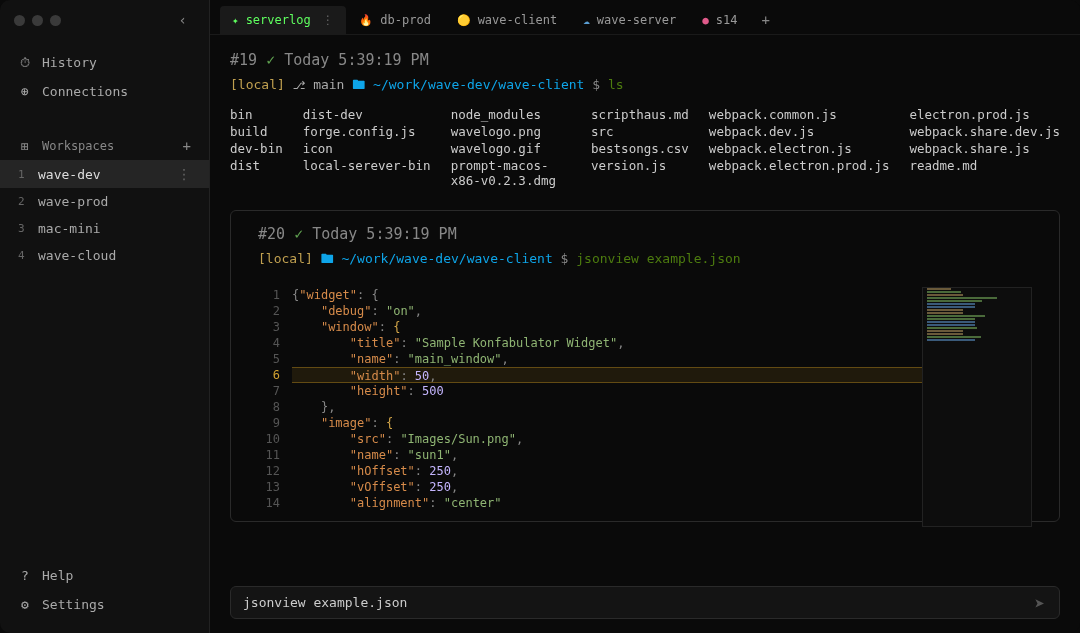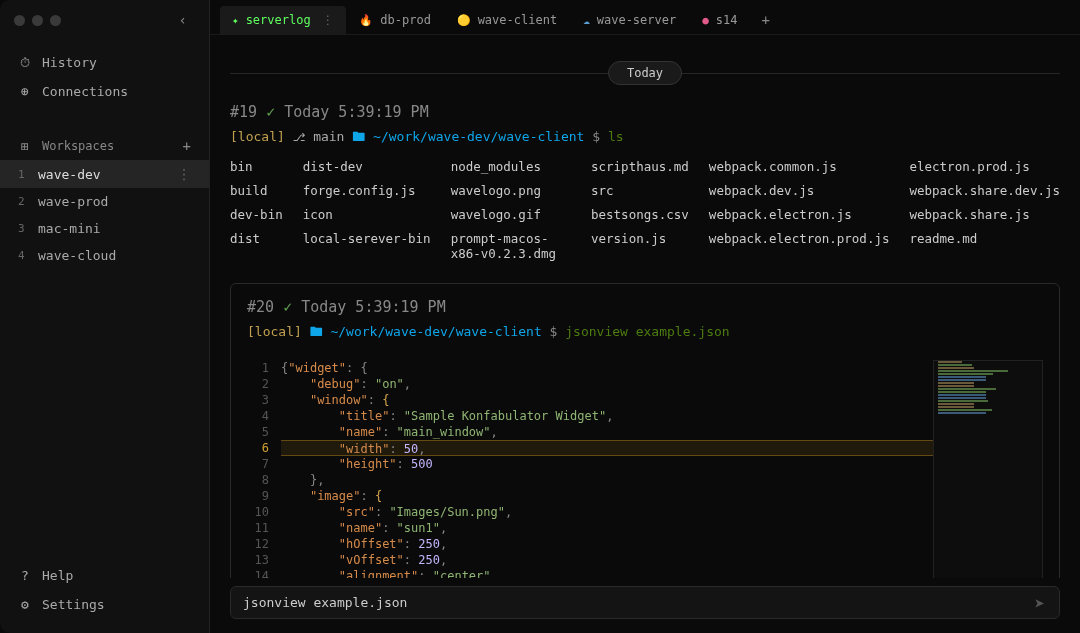--- a/index.html
+++ b/index.html
@@ -197,29 +197,29 @@
     }
     .dollar {
       color: #888;
     }
     .cmd {
       color: #4d7c0f;
     }
     .ls-output {
       display: grid;
       grid-template-columns: repeat(6, auto);
-      gap: 9px 20px;
+      gap: 2px 20px;
       font-size: 12.5px;
       color: #ccc;
       padding: 2px 0 12px 0;
     }
     .json-block {
       border: 1px solid #2a2a2a;
       border-radius: 6px;
-      padding: 10px 16px;
+      padding: 10px 27px;
       margin-top: 6px;
       position: relative;
     }
     .json-toolbar {
       position: absolute;
       top: 58px;
       right: 14px;
       display: flex;
       gap: 6px;
       z-index: 5;
@@ -402,23 +402,20 @@
         <span>wave-server</span>
       </div>
       <div class="tab">
         <span class="tab-icon" style="color:#e05a8a">●</span>
         <span>s14</span>
       </div>
       <div class="tab-add">+</div>
     </div>
 
   <div class="content">
-    <div class="day-sep">
-      <div class="day-label">Today</div>
-    </div>
 
     <div class="cmd-block">
       <div class="cmd-meta">
         <span>#19</span>
         <span class="check">✓</span>
         <span>Today 5:39:19 PM</span>
       </div>
       <div class="prompt-line">
         <span class="local">[local]</span>
         <span class="branch"> <span class="branch-icon"></span> <span>main</span></span>

